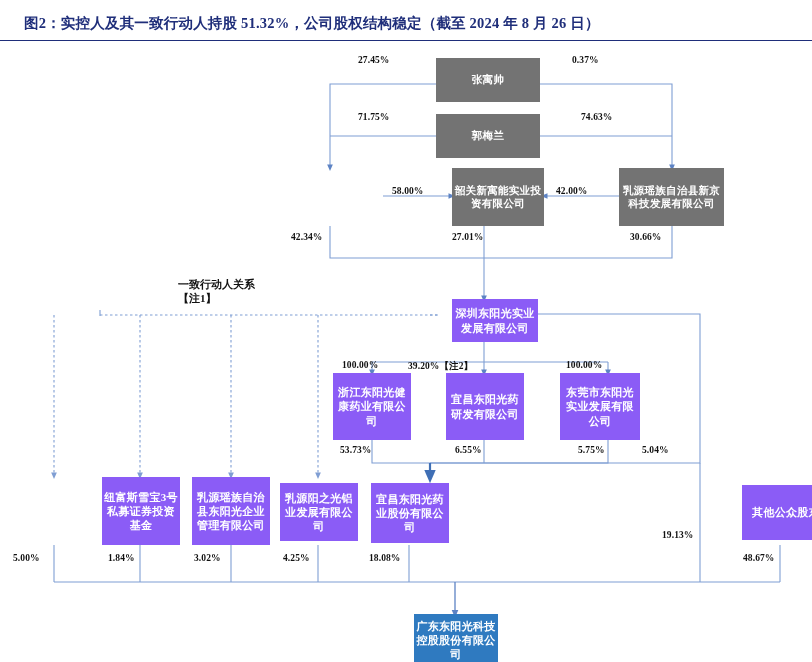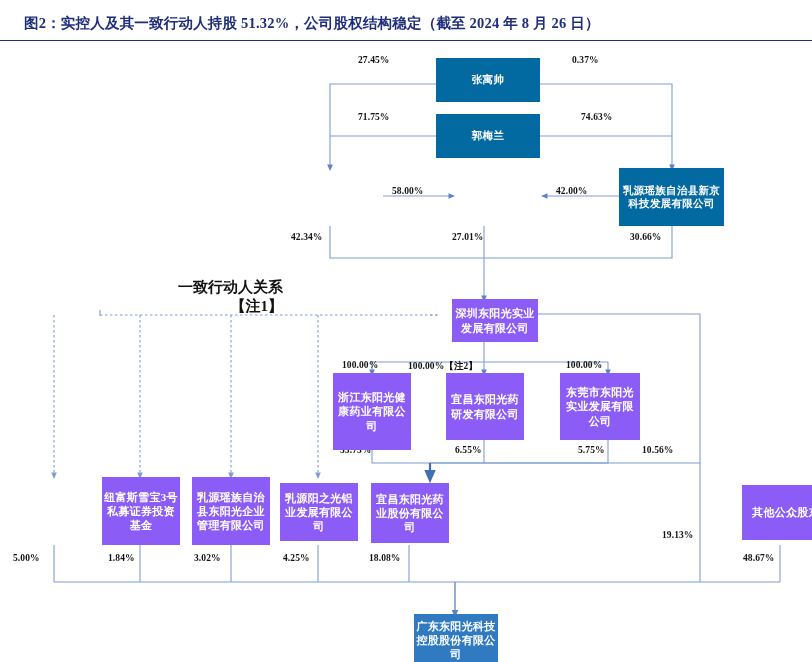--- a/index.html
+++ b/index.html
@@ -20,30 +20,30 @@
     background:#1f2e7a;
   }
   #canvas{position:absolute;left:0;top:0;width:812px;height:662px;}
   .node{
     position:absolute;box-sizing:border-box;
     display:flex;align-items:center;justify-content:center;
     text-align:center;color:#ffffff;line-height:1.28;
     font-weight:bold;letter-spacing:0.3px;
   }
   .node span{display:block;padding:0 2px;}
-  .node.gray{background:#0369a1;font-size:10.5px;}
+  .node.gray{background:#737373;font-size:10.5px;}
   .node.red{background:#8b5cf6;font-size:11px;}
   .node.blue{background:#2f7ac0;font-size:11px;}
   .pct{
     position:absolute;font-size:9.5px;font-weight:bold;color:#111111;
     white-space:nowrap;letter-spacing:0.1px;
   }
   .note{
-    position:absolute;font-size:15px;font-weight:bold;color:#111111;
-    white-space:nowrap;text-align:right;line-height:1.25;font-family:Liberation Serif, serif;
+    position:absolute;font-size:11px;font-weight:bold;color:#111111;
+    white-space:nowrap;text-align:left;line-height:1.25;font-family:Liberation Serif, serif;
   }
   svg.lines{position:absolute;left:0;top:0;width:812px;height:662px;
             pointer-events:none;}
 </style>
 </head>
 <body>
 
 <div id="chart-title">图2：实控人及其一致行动人持股 51.32%，公司股权结构稳定（截至 2024 年 8 月 26 日）</div>
 <div id="title-rule"></div>
 
@@ -125,27 +125,27 @@
   <div class="pct" style="left:572px;top:55px;">0.37%</div>
   <div class="pct" style="left:358px;top:112px;">71.75%</div>
   <div class="pct" style="left:581px;top:112px;">74.63%</div>
   <div class="pct" style="left:392px;top:186px;">58.00%</div>
   <div class="pct" style="left:556px;top:186px;">42.00%</div>
   <div class="pct" style="left:291px;top:232px;">42.34%</div>
   <div class="pct" style="left:452px;top:232px;">27.01%</div>
   <div class="pct" style="left:630px;top:232px;">30.66%</div>
 
   <div class="pct" style="left:342px;top:360px;">100.00%</div>
-  <div class="pct" style="left:408px;top:360px;">100.00%【注2】</div>
+  <div class="pct" style="left:408px;top:360px;">39.20%【注2】</div>
   <div class="pct" style="left:566px;top:360px;">100.00%</div>
 
   <div class="pct" style="left:340px;top:445px;">53.73%</div>
   <div class="pct" style="left:455px;top:445px;">6.55%</div>
   <div class="pct" style="left:578px;top:445px;">5.75%</div>
-  <div class="pct" style="left:642px;top:445px;">10.56%</div>
+  <div class="pct" style="left:642px;top:445px;">5.04%</div>
 
   <div class="pct" style="left:13px;top:553px;">5.00%</div>
   <div class="pct" style="left:108px;top:553px;">1.84%</div>
   <div class="pct" style="left:194px;top:553px;">3.02%</div>
   <div class="pct" style="left:283px;top:553px;">4.25%</div>
   <div class="pct" style="left:369px;top:553px;">18.08%</div>
   <div class="pct" style="left:662px;top:530px;">19.13%</div>
   <div class="pct" style="left:743px;top:553px;">48.67%</div>
 
   <div class="note" style="left:178px;top:278px;">
@@ -155,30 +155,33 @@
 
   <div class="node gray" style="left:436px;top:58px;width:104px;height:44px;">
     <span>张寓帅</span>
   </div>
 
   <div class="node gray" style="left:436px;top:114px;width:104px;height:44px;">
     <span>郭梅兰</span>
   </div>
 
 
+  <div class="node gray" style="left:452px;top:168px;width:92px;height:58px;">
+    <span>韶关新寓能实业投资有限公司</span>
+  </div>
 
   <div class="node gray" style="left:619px;top:168px;width:105px;height:58px;">
     <span>乳源瑶族自治县新京科技发展有限公司</span>
   </div>
 
   <div class="node red" style="left:452px;top:299px;width:86px;height:43px;">
     <span>深圳东阳光实业发展有限公司</span>
   </div>
 
-  <div class="node red" style="left:333px;top:373px;width:78px;height:77px;">
+  <div class="node red" style="left:333px;top:373px;width:78px;height:67px;">
     <span>浙江东阳光健康药业有限公司</span>
   </div>
 
   <div class="node red" style="left:446px;top:373px;width:78px;height:67px;">
     <span>宜昌东阳光药研发有限公司</span>
   </div>
 
   <div class="node red" style="left:560px;top:373px;width:80px;height:67px;">
     <span>东莞市东阳光实业发展有限公司</span>
   </div>

